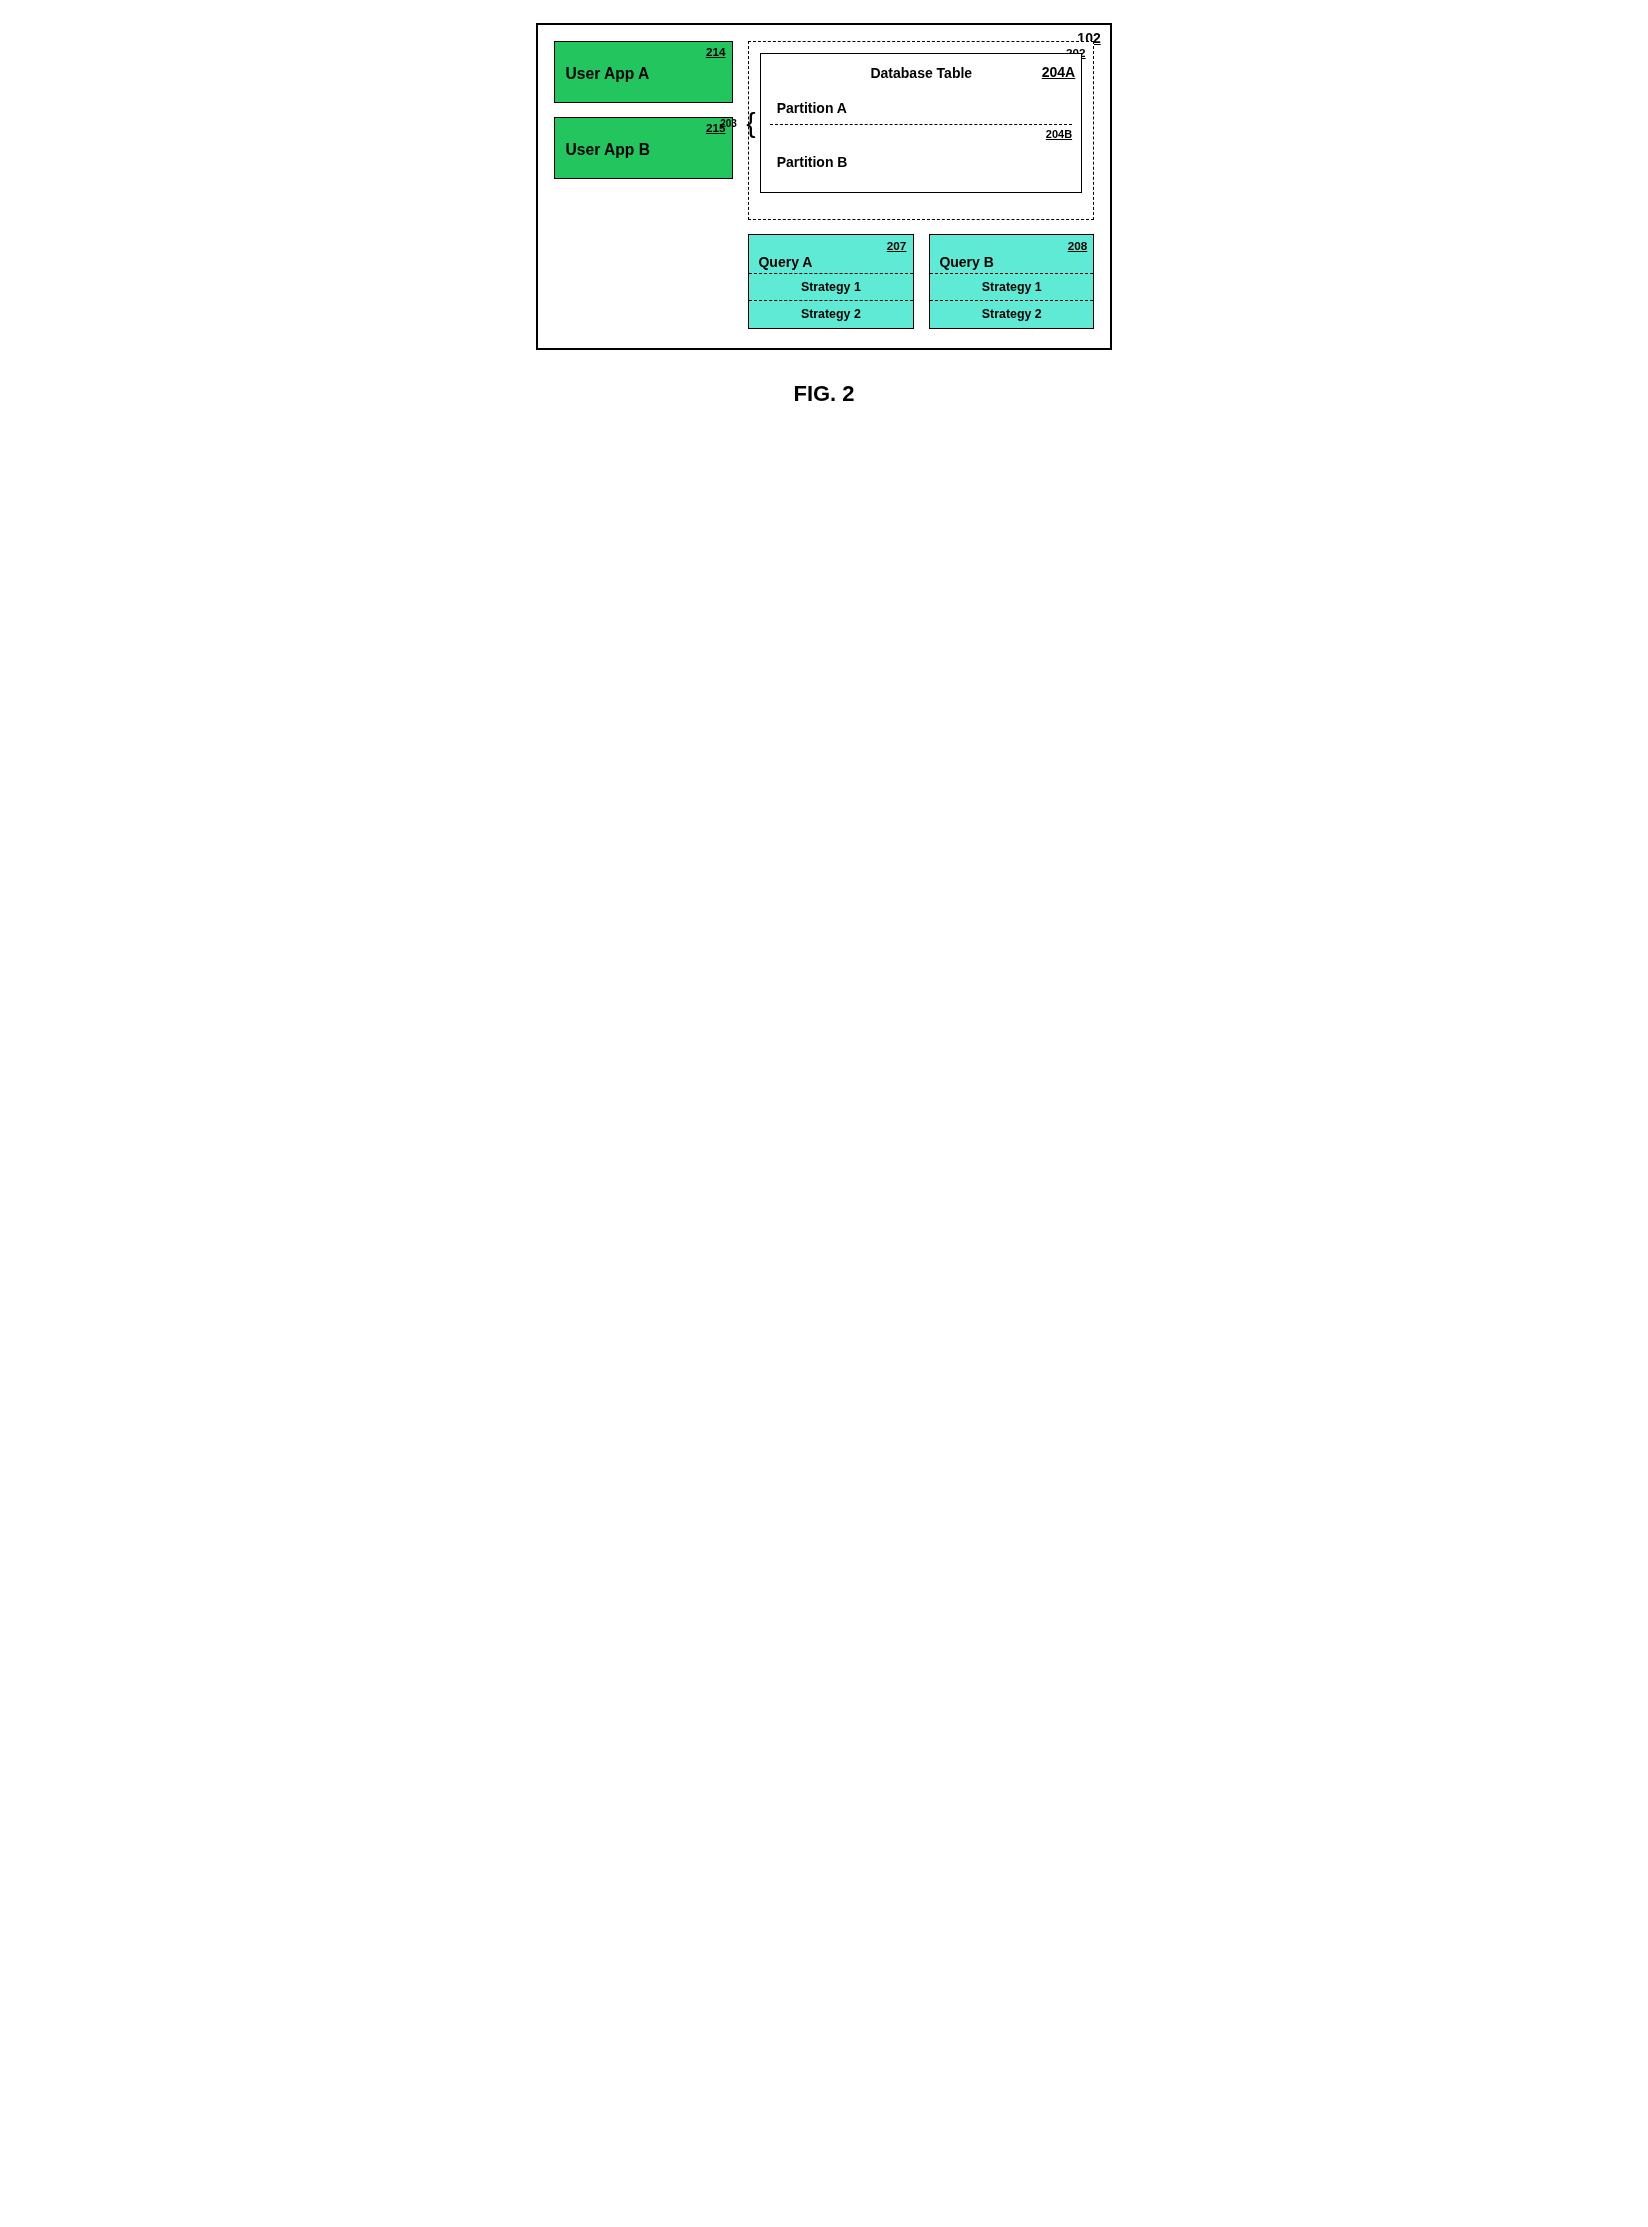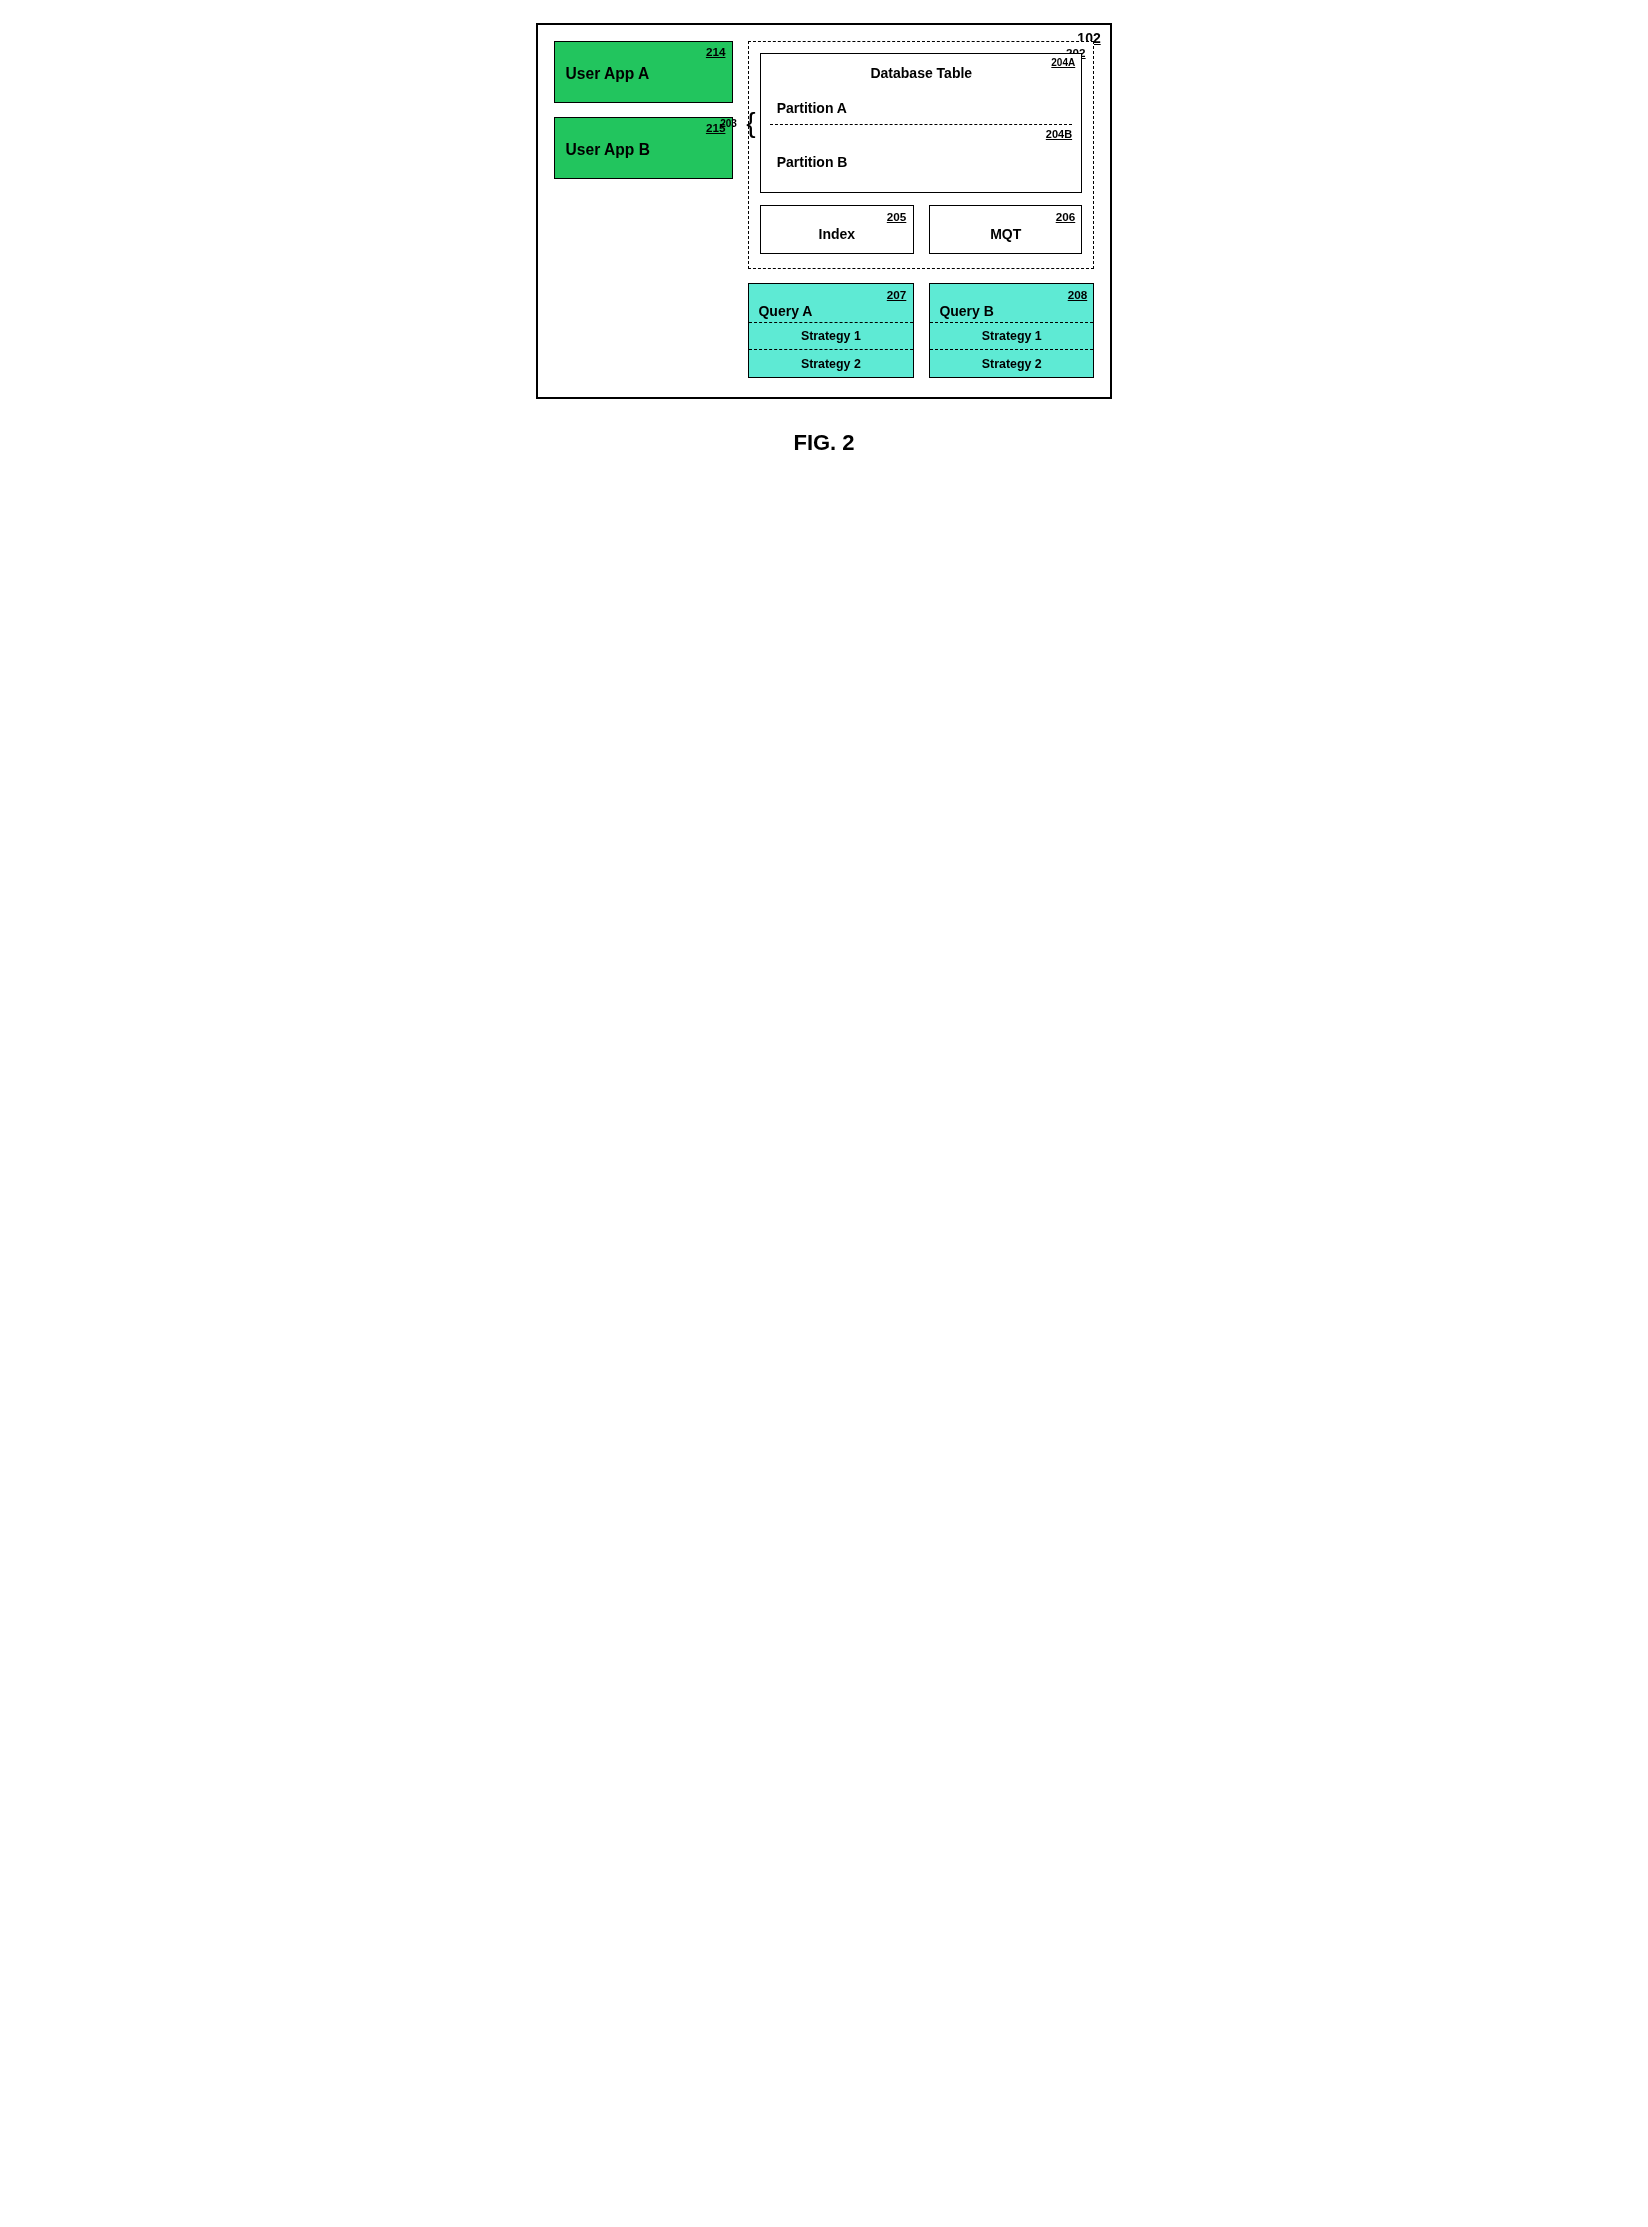--- a/index.html
+++ b/index.html
@@ -130,23 +130,23 @@
     
     .db-table-inner {
       border: 1.9px solid #000;
       padding: 7.8px 9.3px 7.8px 9.3px;
       position: relative;
       flex: 1;
       background: #fff;
     }
     .db-table-label {
       position: absolute;
-      top: 3px;
+      top: 10px;
       right: 6.2px;
-      font-size: 10px;
+      font-size: 14px;
       font-weight: bold;
       text-decoration: underline;
     }
     .db-table-title {
       font-size: 14px;
       font-weight: bold;
       text-align: center;
       margin-top: 4px;
       margin-bottom: 4.7px;
     }
@@ -297,30 +297,20 @@
               <hr class="partition-divider">
 
               <div style="text-align:right; font-size:11px; font-weight:bold; text-decoration:underline; padding: 3.1px 0 0 0;">204B</div>
 
               <div class="partition-b">
                 <div class="partition-title">Partition B</div>
               </div>
             </div>
           </div>
 
-          <div class="index-mqt-row">
-            <div class="index-box">
-              <span class="box-label">205</span>
-              <div class="index-mqt-title">Index</div>
-            </div>
-            <div class="mqt-box">
-              <span class="box-label">206</span>
-              <div class="index-mqt-title">MQT</div>
-            </div>
-          </div>
         </div>
 
         <div class="query-ab-row">
 
           <div class="query-box">
             <div class="query-box-header">
               <span class="box-label">207</span>
               <div class="query-box-title">Query A</div>
             </div>
             <div class="query-strategy">Strategy 1</div>

